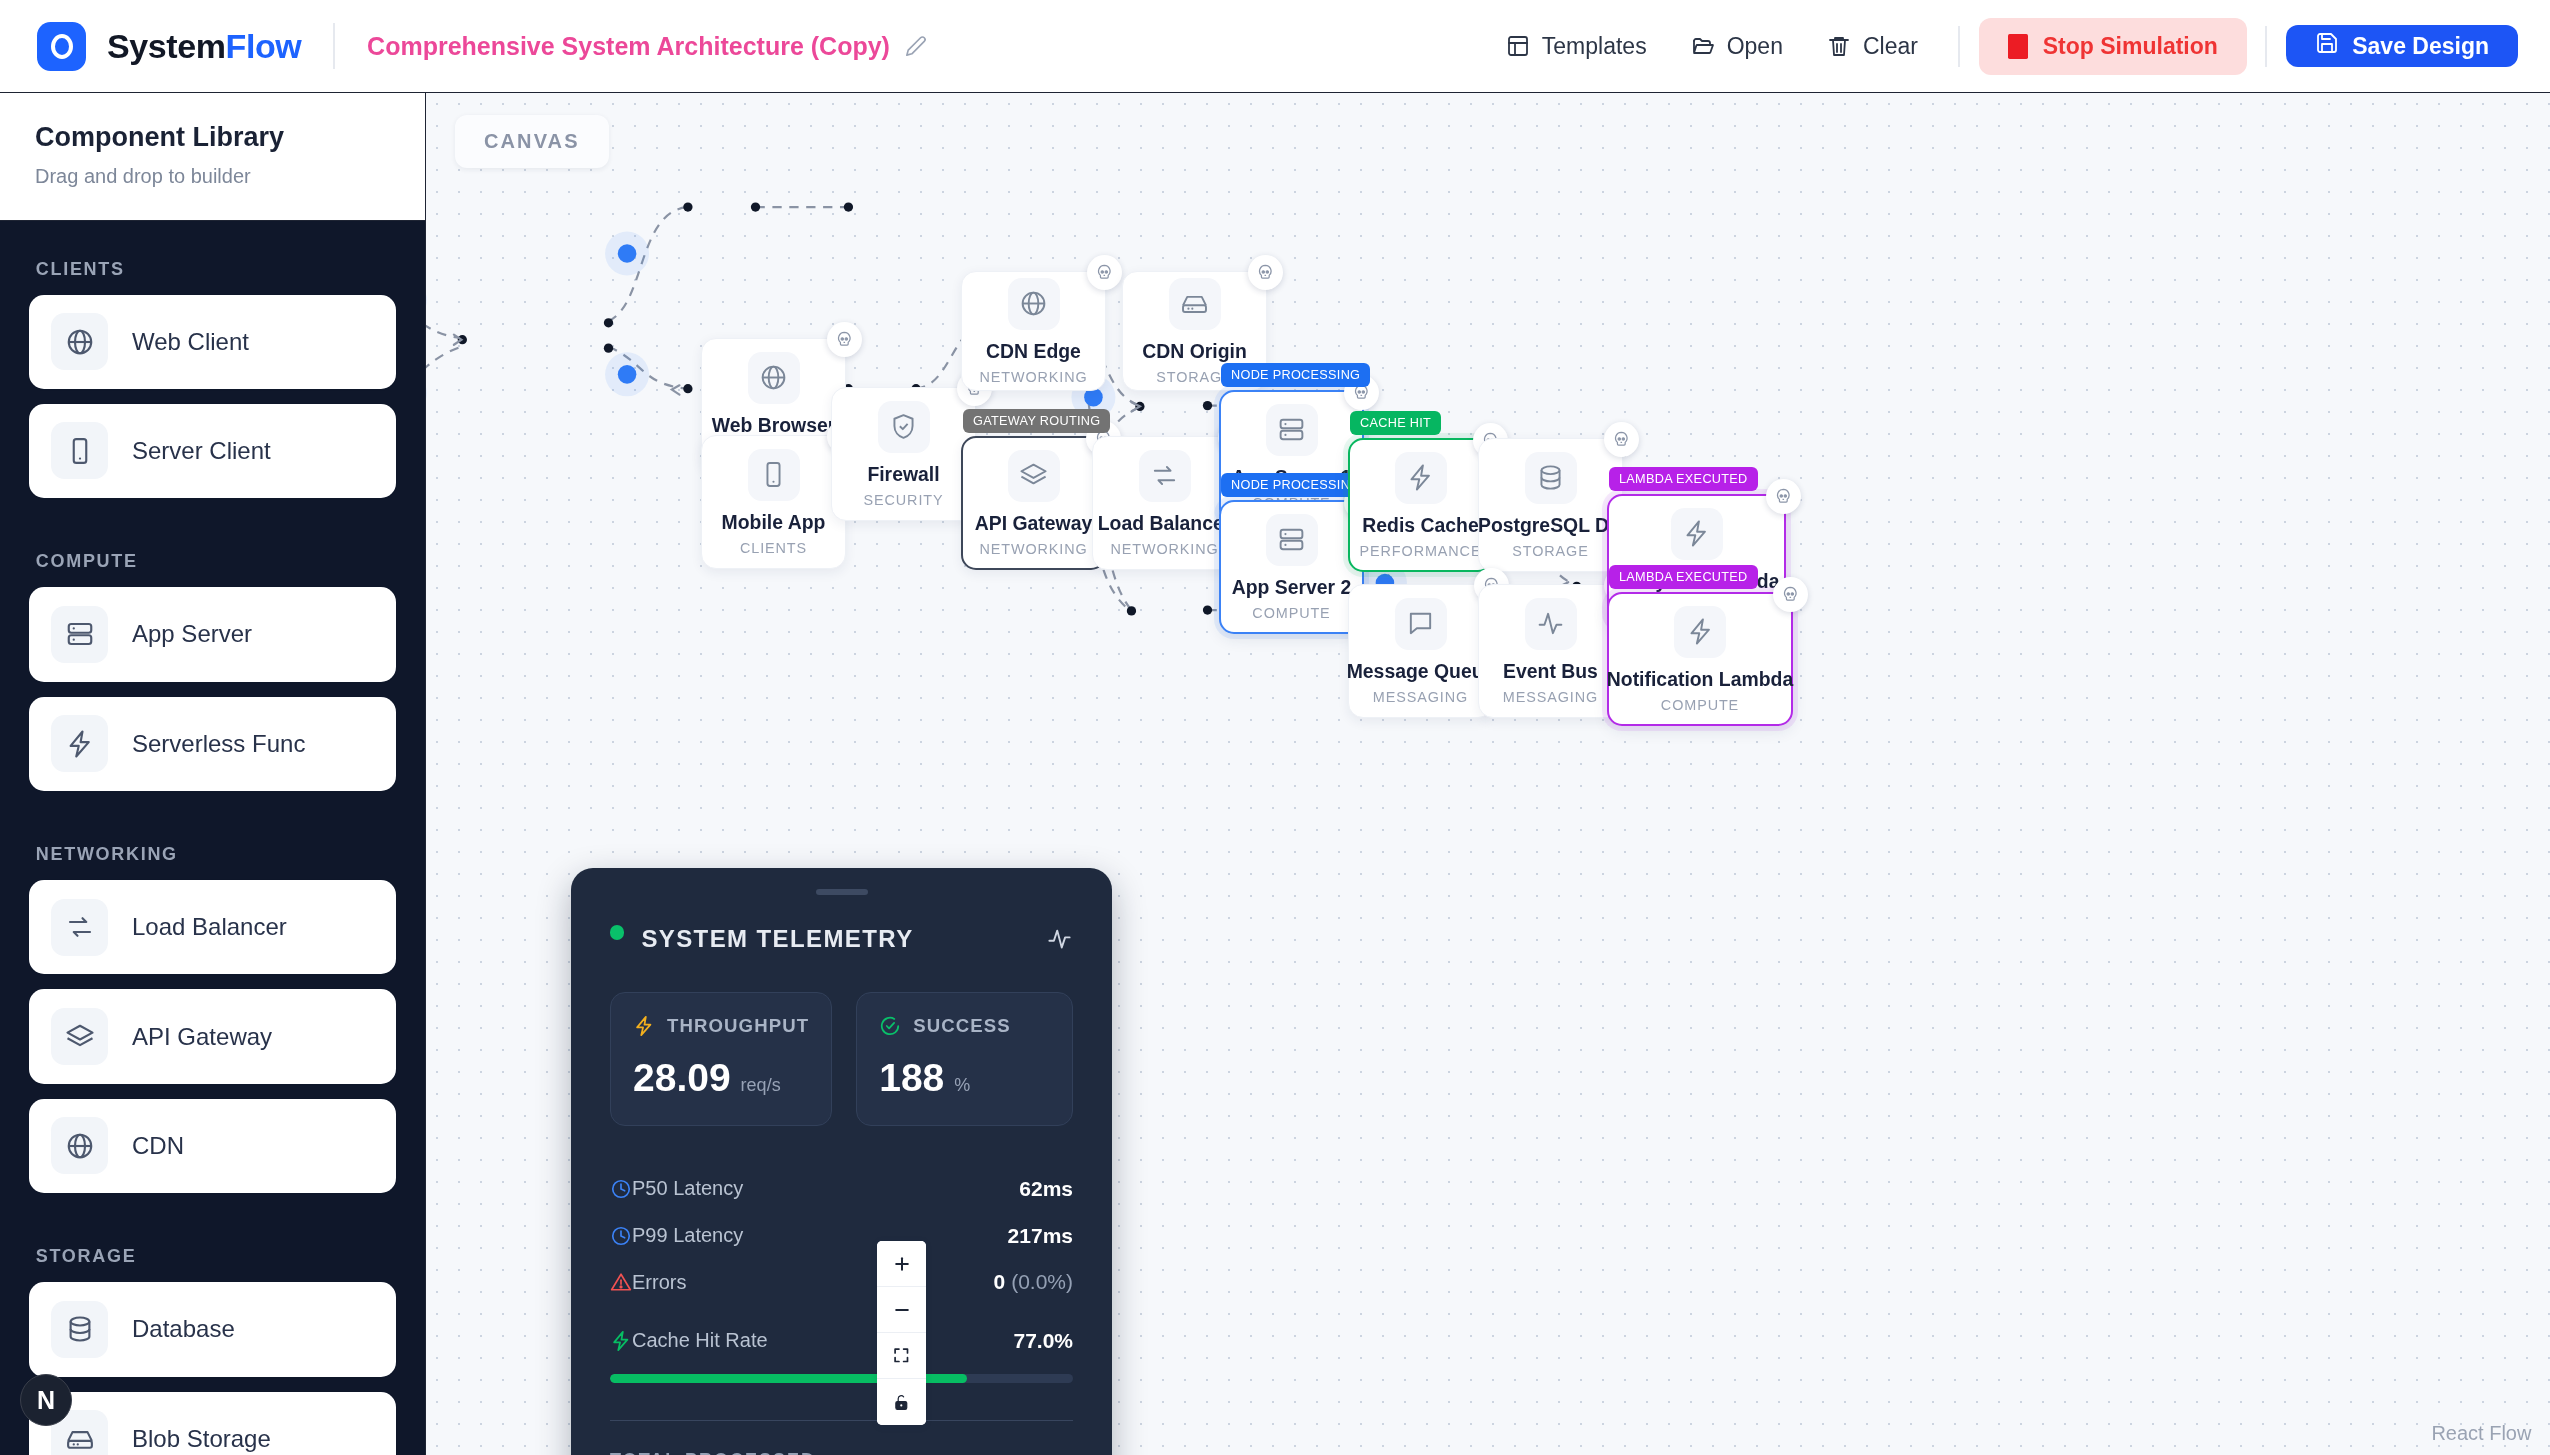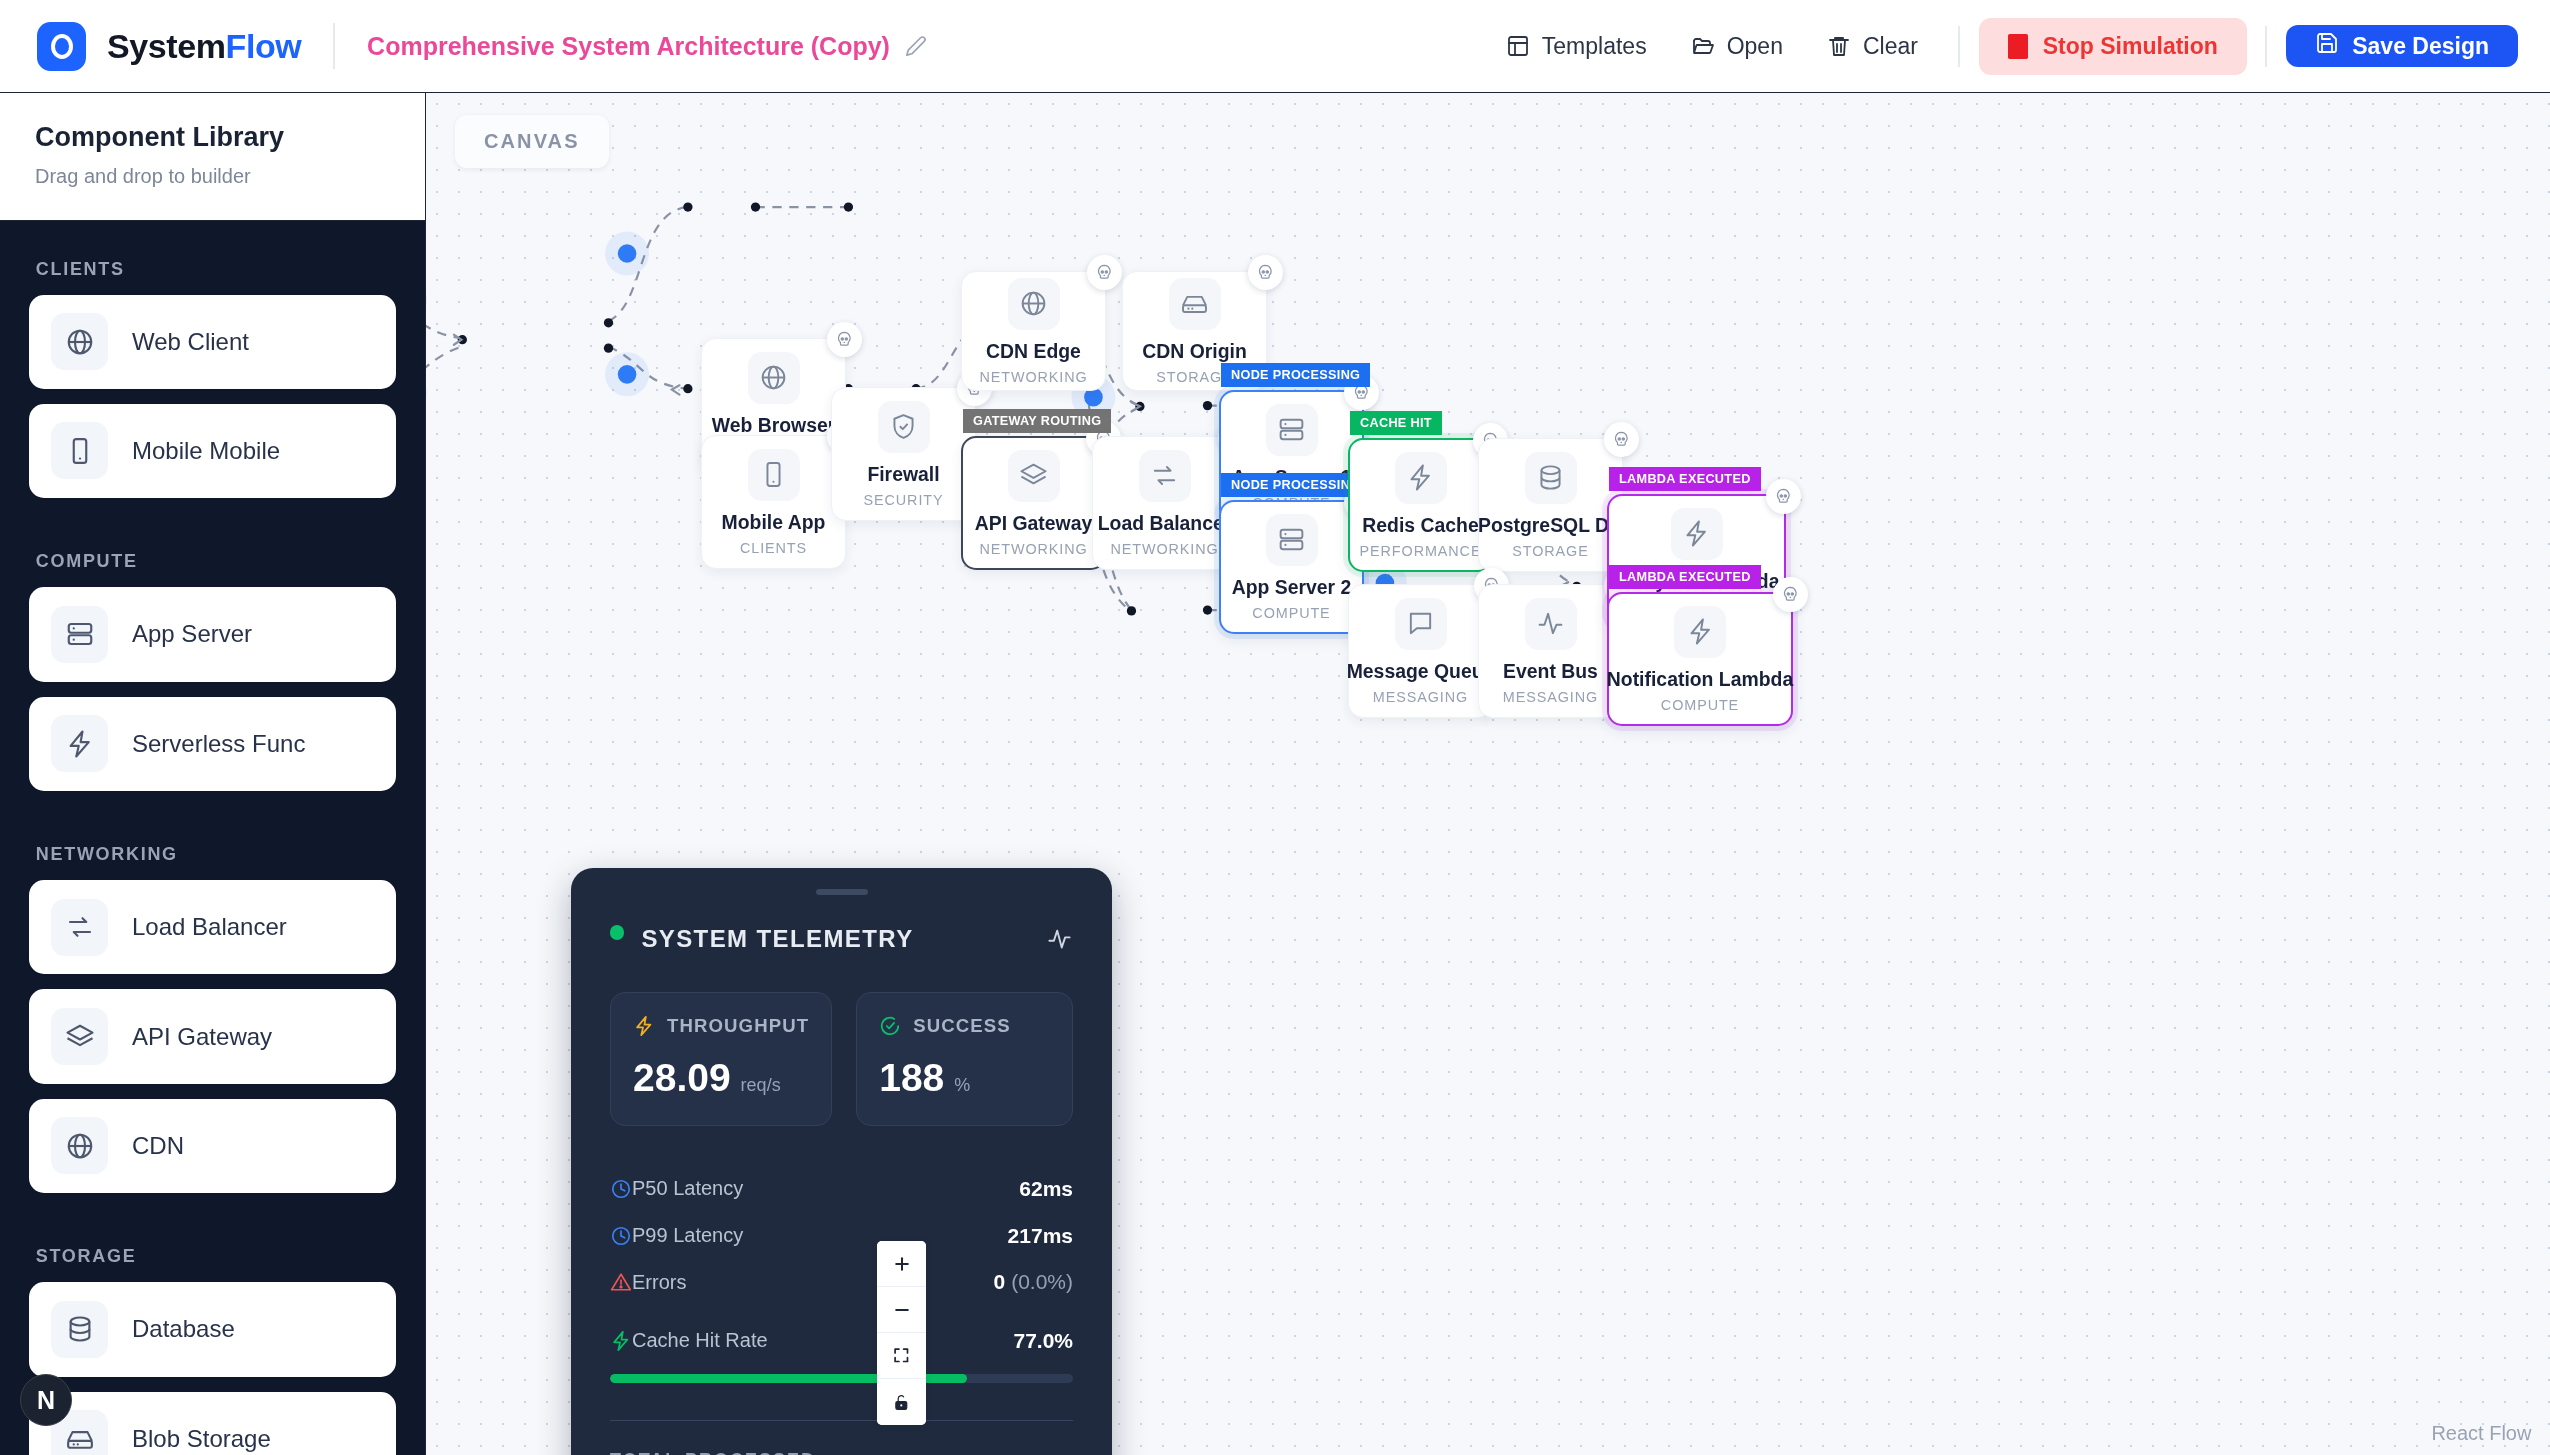--- a/index.html
+++ b/index.html
@@ -180,22 +180,22 @@
   .skull {
     position: absolute; right: -17px; top: -17px;
     width: 35px; height: 35px; border-radius: 50%;
     background: #ffffff; box-shadow: 0 1.7px 6px rgba(25,40,80,.16);
     display: flex; align-items: center; justify-content: center;
     color: #8b95a8; cursor: pointer; z-index: 14;
   }
 
   .node-badge {
     position: absolute; top: -29px; left: 0;
-    font-size: 12.7px; font-weight: bold; letter-spacing: 0.3px;
-    color: #ffffff; padding: 5px 10px; border-radius: 0;
+    font-size: 12.7px; font-weight: normal; letter-spacing: 0.3px;
+    color: #ffffff; padding: 5px 10px; border-radius: 6px;
     white-space: nowrap; z-index: 15;
   }
   .node-badge.b-blue { background: #1d6ff2; }
   .node-badge.b-green { background: #06b661; }
   .node-badge.b-purple { background: #b721e8; }
   .node-badge.b-gray { background: #737373; }
 
   
   .edges { position: absolute; inset: 0; z-index: 5; pointer-events: none; }
   .pkt { fill: #2f7bf6; }
@@ -342,21 +342,21 @@
           </span>
           <span class="sb-label">Web Client</span>
         </div>
         <div class="sb-item">
           <span class="sb-icon">
             <svg width="30" height="30" viewBox="0 0 24 24" fill="none" stroke="currentColor" stroke-width="1.7" stroke-linejoin="round">
                 <rect x="7" y="2.5" width="10" height="19" rx="2"></rect>
                 <circle cx="12" cy="18" r=".9" fill="currentColor" stroke="none"></circle>
               </svg>
           </span>
-          <span class="sb-label">Mobile Mobile</span>
+          <span class="sb-label">Server Client</span>
         </div>
 
         <div class="sb-gap"></div>
         <div class="sb-group-label">COMPUTE</div>
         <div class="sb-item">
           <span class="sb-icon">
             <svg width="30" height="30" viewBox="0 0 24 24" fill="none" stroke="currentColor" stroke-width="1.7">
                 <rect x="3" y="4" width="18" height="7" rx="2"></rect>
                 <rect x="3" y="13" width="18" height="7" rx="2"></rect>
                 <circle cx="7" cy="7.5" r=".9" fill="currentColor" stroke="none"></circle>

